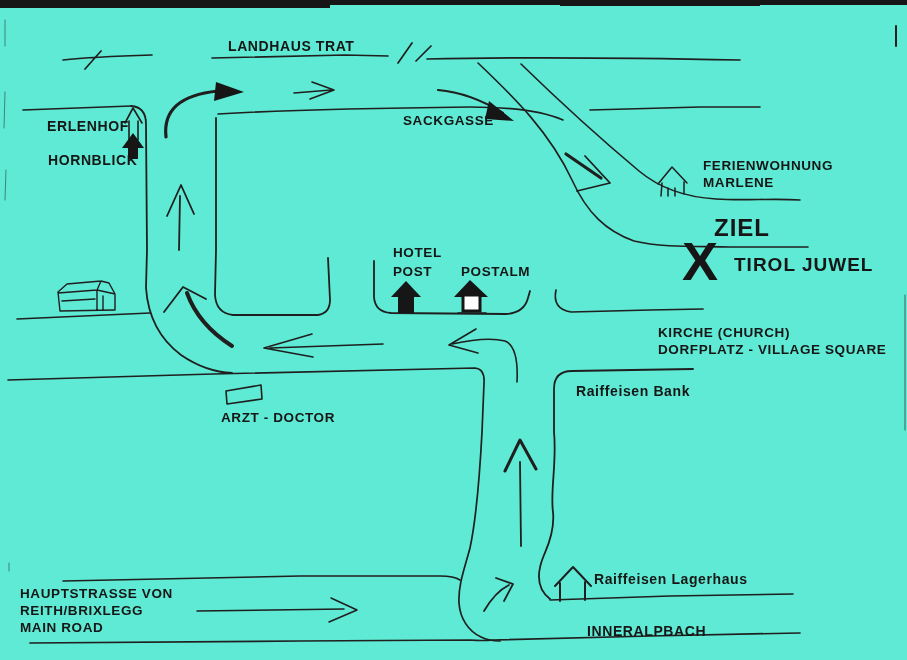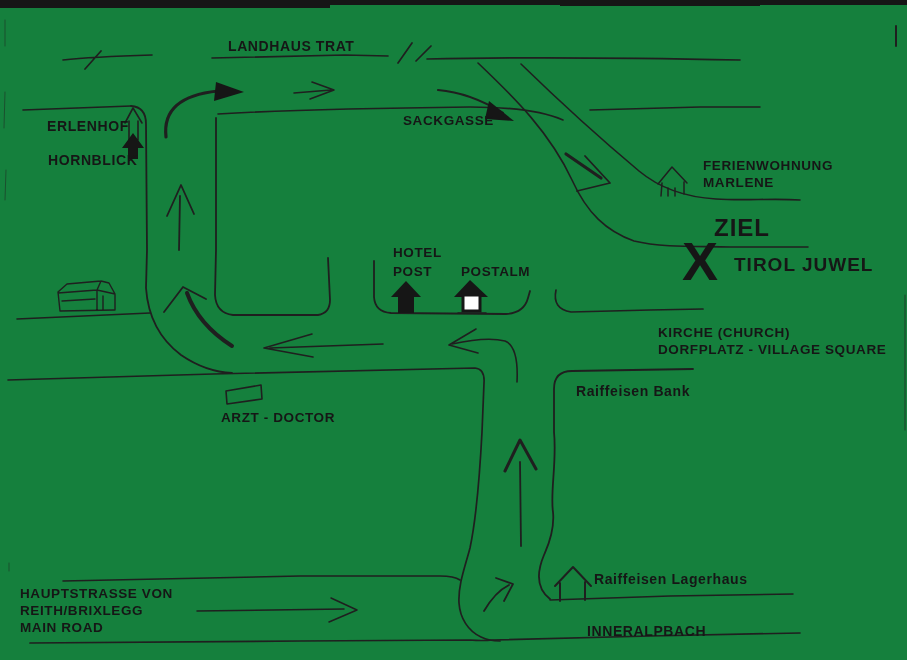--- a/index.html
+++ b/index.html
@@ -1,16 +1,16 @@
 <!DOCTYPE html>
 <html><head>
 <meta charset="utf-8">
 <style>
   html,body{margin:0;padding:0;background:#ffffff;}
-  #page{position:relative;width:907px;height:660px;background:#15803d;overflow:hidden;}
+  #page{position:relative;width:907px;height:660px;background:#5eead4;overflow:hidden;}
   svg{position:absolute;left:0;top:0;}
   .sketch{stroke:#1f1f1f;fill:none;stroke-linecap:round;stroke-linejoin:round;}
   .fillink{fill:#161616;stroke:none;}
   .lbl{font-family:"Liberation Sans","DejaVu Sans",sans-serif;font-weight:bold;fill:#161616;letter-spacing:.6px;}
   .lbl-sm{font-size:13.5px;}
   .lbl-md{font-size:14px;}
   .red{letter-spacing:1px;}
 </style>
 </head>
 <body>

